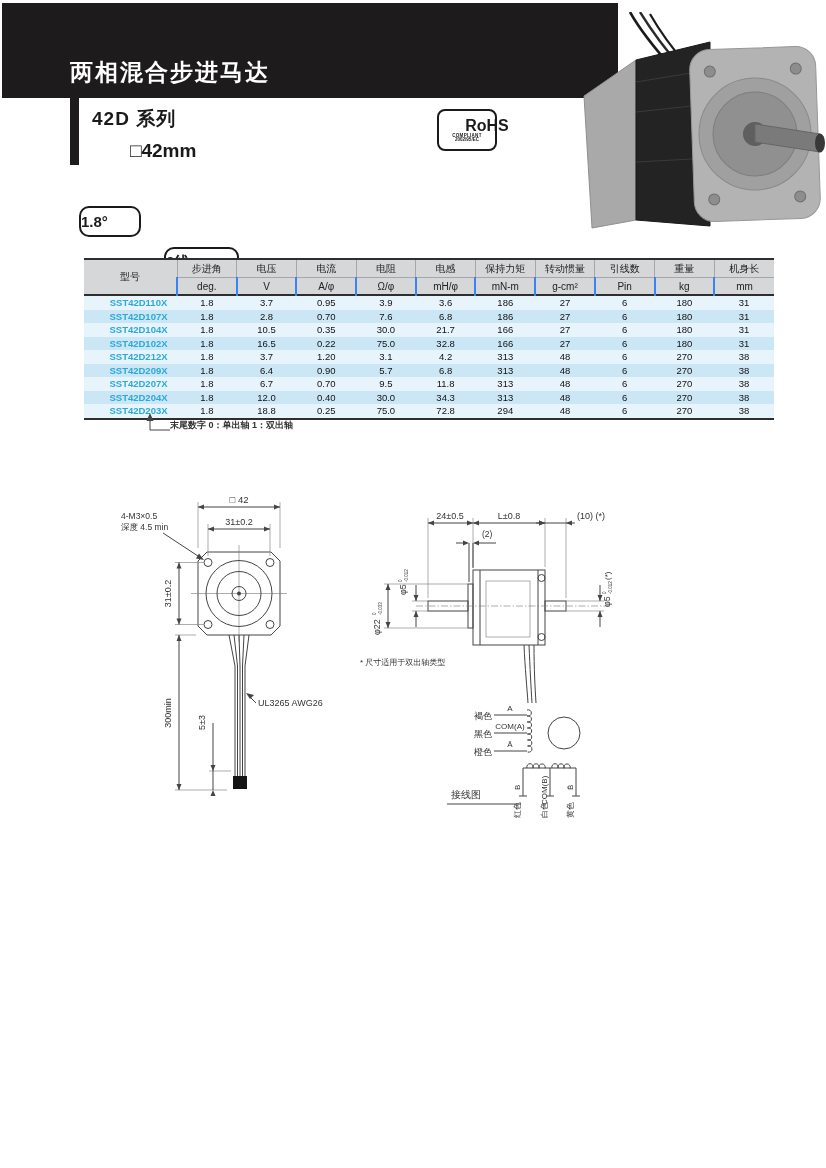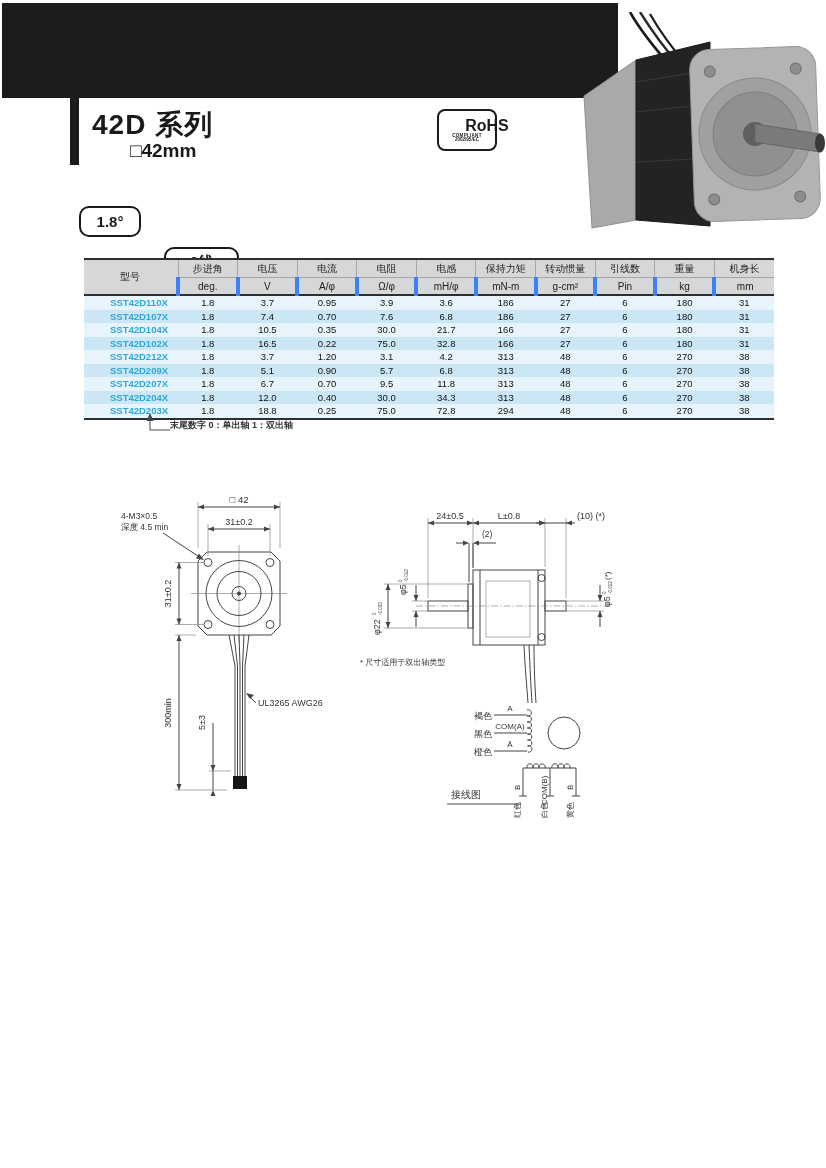--- a/index.html
+++ b/index.html
@@ -3,57 +3,58 @@
 <meta charset="utf-8">
 <style>
   html,body{margin:0;padding:0;background:#fff;}
   .page{position:relative;width:826px;height:1168px;background:#ffffff;
         font-family:"Liberation Sans","DejaVu Sans",sans-serif;overflow:hidden;color:#1a1a1a;}
   .abs{position:absolute;}
   
   .topband{left:2px;top:3px;width:616px;height:95px;background:#1d1b1c;}
   .band-title{left:70px;top:57px;color:#ffffff;font-size:23px;font-weight:bold;letter-spacing:2px;}
   .series-bar{left:70px;top:98px;width:9px;height:67px;background:#1d1b1c;}
-  .series-title{left:92px;top:106px;font-size:28px;font-weight:bold;letter-spacing:1px;}
+  .series-title{left:92px;top:106px;font-size:19px;font-weight:bold;letter-spacing:1px;}
   .series-size{left:91px;top:140px;font-size:19px;font-weight:bold;padding-left:39px;}
   .rohs{left:437px;top:109px;width:56px;height:38px;border:2px solid #1a1a1a;border-radius:8px;
         display:flex;flex-direction:column;align-items:center;justify-content:center;line-height:1;}
   .rohs .l1{font-size:16px;font-weight:bold;margin-left:40px;}
   .rohs .l2{font-size:4.5px;font-weight:bold;letter-spacing:.3px;}
   .rohs .l3{font-size:4.5px;font-weight:bold;}
-  .pill{border:2.5px solid #1a1a1a;border-radius:10px;display:flex;align-items:center;justify-content:center;
+  .pill{border:2.5px solid #1a1a1a;border-radius:10px;display:flex;align-items:center;
         font-weight:bold;font-size:15px;background:#fff;}
   .pill1{left:79px;top:206px;width:58px;height:27px;}
   .pill2{left:164px;top:206px;width:71px;height:27px;margin-top:41px;}
   
   .spec{left:84px;top:258px;width:690px;border-collapse:collapse;table-layout:fixed;
         border-top:2.5px solid #2e2e2e;border-bottom:2.5px solid #2e2e2e;}
   .spec thead{border-bottom:2.5px solid #2e2e2e;}
   .spec th{background:#d6d7d8;font-weight:normal;font-size:10px;color:#222;padding:0;text-align:center;}
   .spec th.model-h{width:92px;}
   .spec th.name-h{height:17px;border-left:1px solid #a6a6a6;border-bottom:1px solid #a6a6a6;margin-left:40px;}
-  .spec th.unit-h{height:16px;border-left:4px solid #3b82f6;}
+  .spec th.unit-h{height:16px;border-left:2px solid #3b82f6;}
   .spec td{font-size:9.5px;text-align:center;padding:0;height:13.5px;color:#111;}
   .spec td.model{color:#2ba9dc;font-weight:bold;padding-left:16px;}
   .spec tr.light{background:#e8f4fb;}
   .spec tr.dark{background:#cbe6f4;}
   .footnote-text{left:170px;top:419px;font-size:9px;color:#333;font-weight:bold;}
   
   svg text{font-family:"Liberation Sans","DejaVu Sans",sans-serif;fill:#333;}
   .dw{stroke:#444;stroke-width:1;fill:none;}
   .thin{stroke:#777;stroke-width:.6;fill:none;}
   .ext{stroke:#8a8a8a;stroke-width:.7;fill:none;}
   .ah{fill:#444;stroke:none;}
 </style>
 </head>
 <body>
 
 <div class="page">
 
   <div class="abs topband"></div>
+  <div class="abs band-title">两相混合步进马达</div>
 
   <div class="abs series-bar"></div>
   <div class="abs series-title">42D 系列</div>
   <div class="abs series-size">□42mm</div>
 
   <div class="abs rohs">
     <span class="l1">RoHS</span>
     <span class="l2">COMPLIANT</span>
     <span class="l3">2002/95/EC</span>
   </div>
@@ -124,21 +125,21 @@
           <td>3.6</td>
           <td>186</td>
           <td>27</td>
           <td>6</td>
           <td>180</td>
           <td>31</td>
         </tr>
         <tr class="dark">
           <td class="model">SST42D107X</td>
           <td>1.8</td>
-          <td>7.4</td>
+          <td>2.8</td>
           <td>0.70</td>
           <td>7.6</td>
           <td>6.8</td>
           <td>186</td>
           <td>27</td>
           <td>6</td>
           <td>180</td>
           <td>31</td>
         </tr>
         <tr class="light">
@@ -176,21 +177,21 @@
           <td>4.2</td>
           <td>313</td>
           <td>48</td>
           <td>6</td>
           <td>270</td>
           <td>38</td>
         </tr>
         <tr class="dark">
           <td class="model">SST42D209X</td>
           <td>1.8</td>
-          <td>5.1</td>
+          <td>6.4</td>
           <td>0.90</td>
           <td>5.7</td>
           <td>6.8</td>
           <td>313</td>
           <td>48</td>
           <td>6</td>
           <td>270</td>
           <td>38</td>
         </tr>
         <tr class="light">

